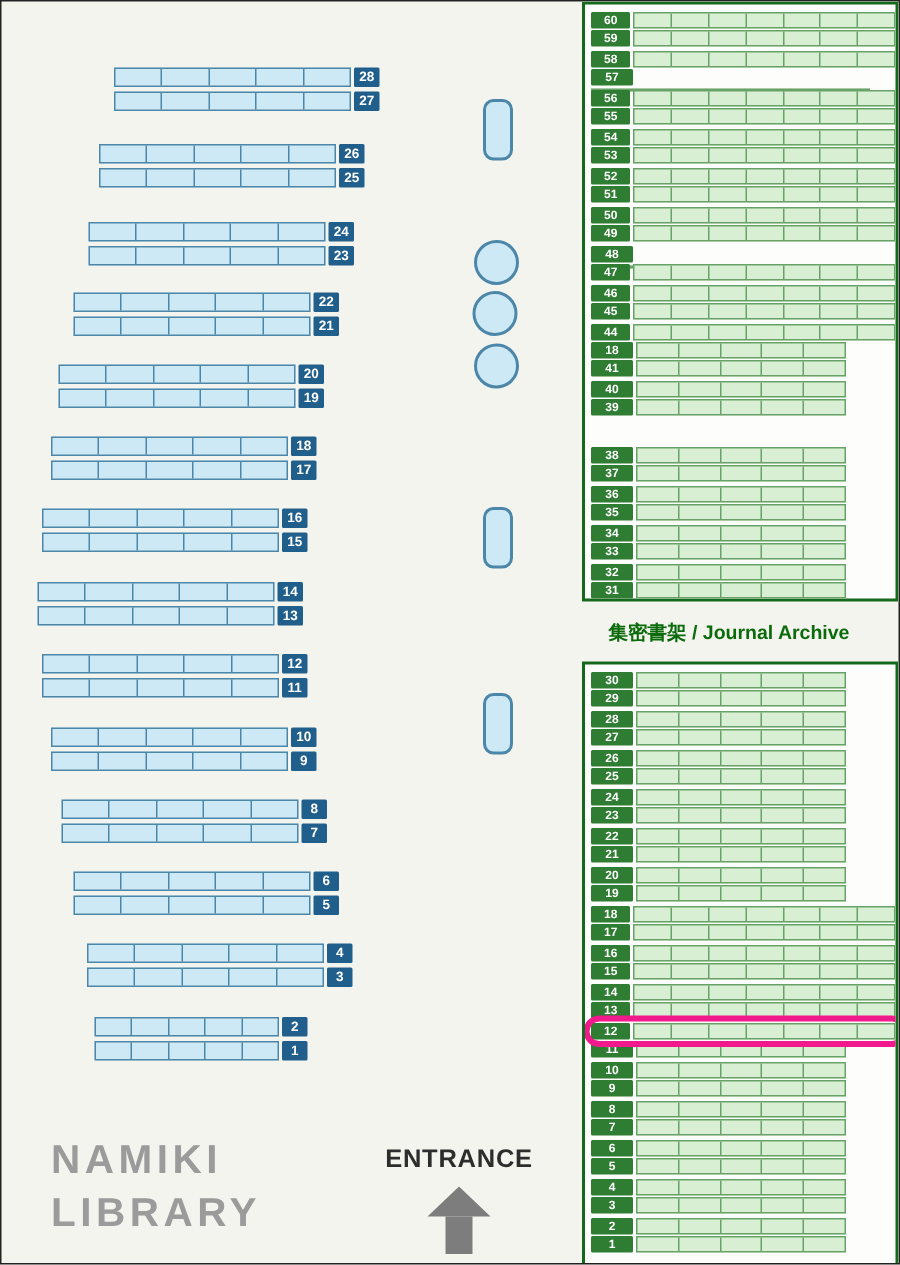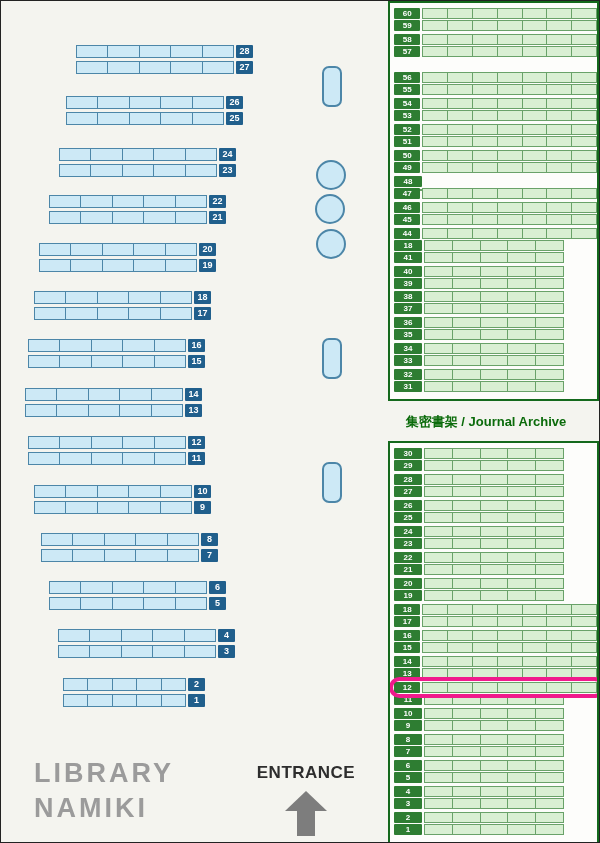--- a/index.html
+++ b/index.html
@@ -427,21 +427,21 @@
         <div class="bar gbar">
           <div class="seg"></div>
           <div class="seg"></div>
           <div class="seg"></div>
           <div class="seg"></div>
           <div class="seg"></div>
           <div class="seg"></div>
           <div class="seg"></div>
         </div>
       </div>
-      <div class="grow long" style="margin-bottom: 15px;">
+      <div class="grow long" style="margin-bottom: 3px; flex-direction: column;">
         <div class="badge gr">57</div>
         <div class="bar gbar">
           <div class="seg"></div>
           <div class="seg"></div>
           <div class="seg"></div>
           <div class="seg"></div>
           <div class="seg"></div>
           <div class="seg"></div>
           <div class="seg"></div>
         </div>
@@ -625,21 +625,21 @@
       <div class="grow short" style="margin-bottom: 1px;">
         <div class="badge gr">40</div>
         <div class="bar gbar">
           <div class="seg"></div>
           <div class="seg"></div>
           <div class="seg"></div>
           <div class="seg"></div>
           <div class="seg"></div>
         </div>
       </div>
-      <div class="grow short" style="margin-bottom: 2px;">
+      <div class="grow short" style="margin-bottom: 21px;">
         <div class="badge gr">39</div>
         <div class="bar gbar">
           <div class="seg"></div>
           <div class="seg"></div>
           <div class="seg"></div>
           <div class="seg"></div>
           <div class="seg"></div>
         </div>
       </div>
       <div class="grow short" style="margin-bottom: 1px;">
@@ -1037,22 +1037,22 @@
           <div class="seg"></div>
           <div class="seg"></div>
           <div class="seg"></div>
           <div class="seg"></div>
           <div class="seg"></div>
         </div>
       </div>
     </div>
 
   <div class="library-title">
+    <div>NAMIKI</div>
     <div>LIBRARY</div>
-    <div>NAMIKI</div>
   </div>
 
   <div class="entrance">
     <div class="entrance-label">ENTRANCE</div>
     <div class="arrow">
       <div class="arrow-head"></div>
       <div class="arrow-stem"></div>
     </div>
   </div>
 

